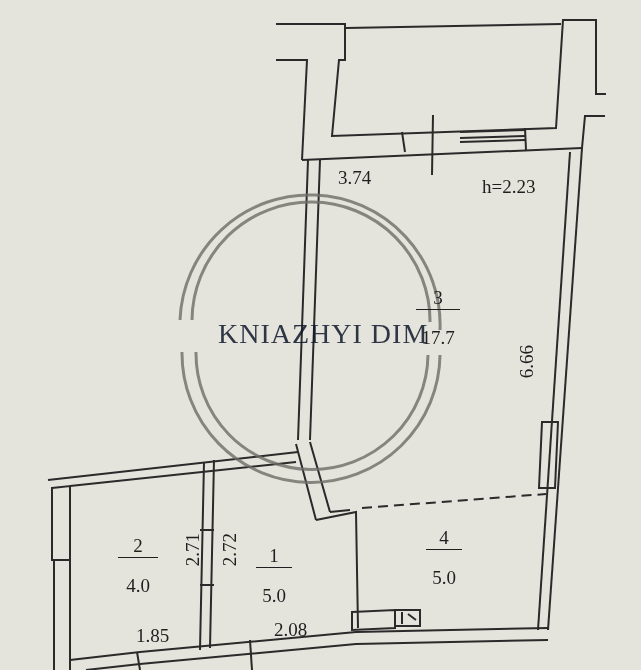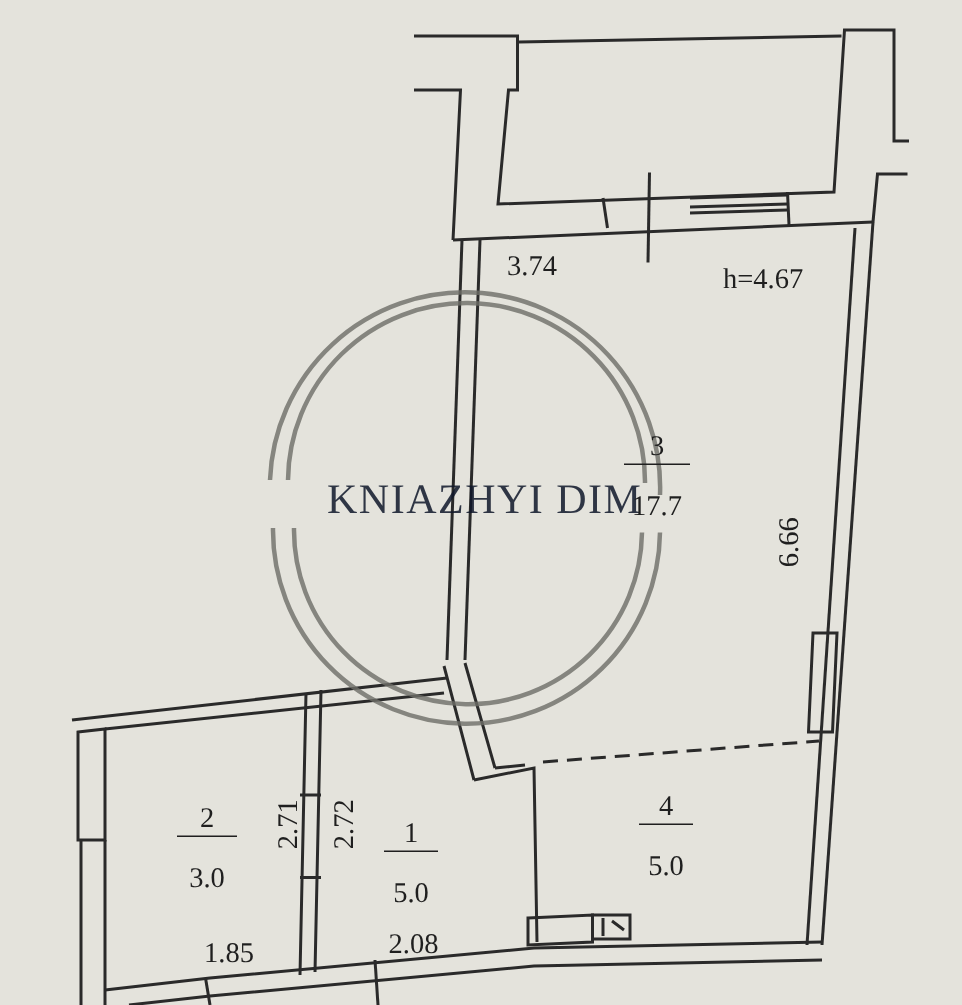--- a/index.html
+++ b/index.html
@@ -62,34 +62,34 @@
     <path d="M180 320 A130 130 0 1 1 440 330"></path>
     <path d="M192 320 A118 118 0 0 1 430 322"></path>
     <path d="M182 352 A128 128 0 0 0 440 355"></path>
     <path d="M196 352 A116 116 0 0 0 428 355"></path>
   </g>
 </svg>
 
 <div class="wm">KNIAZHYI DIM</div>
 
 <div class="lbl" style="left:338px;top:168px;text-align:right;">3.74</div>
-<div class="lbl" style="left:482px;top:177px;">h=4.67</div>
+<div class="lbl" style="left:482px;top:177px;">h=2.23</div>
 <div class="lbl rot" style="left:510px;top:352px;">6.66</div>
 <div class="lbl rot" style="left:176px;top:540px;">2.71</div>
 <div class="lbl rot" style="left:213px;top:540px;">2.72</div>
 <div class="lbl" style="left:136px;top:626px;">1.85</div>
-<div class="lbl" style="left:259px;top:620px;font-family:Liberation Serif, serif;">2.08</div>
+<div class="lbl" style="left:274px;top:620px;font-family:Liberation Serif, serif;">2.08</div>
 
 <div class="frac" style="left:416px;top:288px;width:44px;">
   <span class="num">3</span>
   <span class="den">17.7</span>
 </div>
 <div class="frac" style="left:118px;top:536px;width:40px;">
   <span class="num">2</span>
-  <span class="den">3.0</span>
+  <span class="den">4.0</span>
 </div>
 <div class="frac" style="left:256px;top:546px;width:36px;">
   <span class="num">1</span>
   <span class="den">5.0</span>
 </div>
 <div class="frac" style="left:426px;top:528px;width:36px;">
   <span class="num">4</span>
   <span class="den">5.0</span>
 </div>
 

